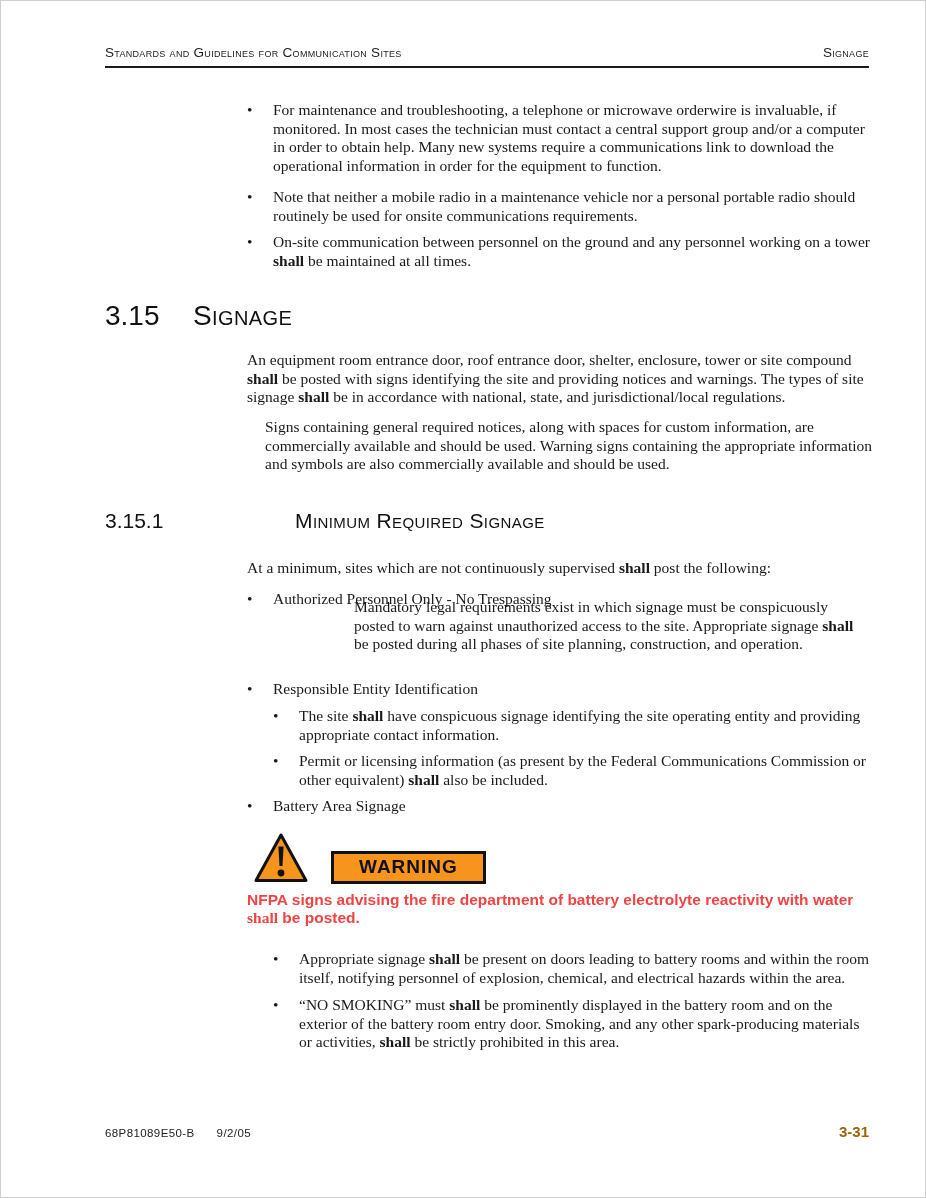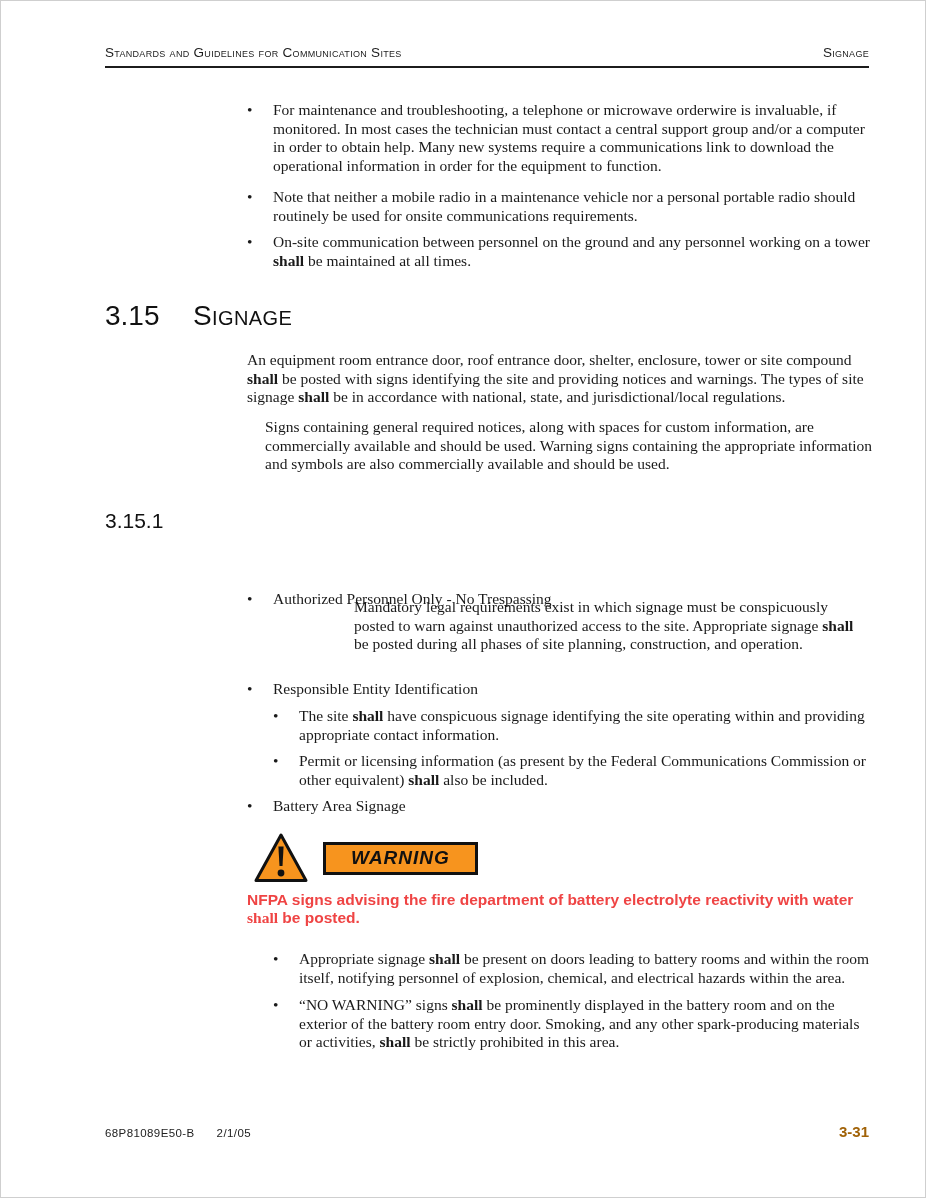--- a/index.html
+++ b/index.html
@@ -62,21 +62,21 @@
   .nfpa {
     font-family: "Liberation Sans", sans-serif;
     font-weight: bold;
     font-size: 15.5px;
     line-height: 17.5px;
     color: #ef4444;
   }
   .nfpa b { font-family: "Liberation Serif", serif; font-size: 15.5px; }
 
   
-  .warning { display: flex; align-items: center; gap: 14px; font-style: italic; }
+  .warning { display: flex; align-items: flex-end; gap: 22px; }
   .warn-tri .tri {
     fill: var(--warning-orange);
     stroke: #111;
     stroke-width: 3;
     stroke-linejoin: round;
   }
   .warn-tri .excl { fill: #111; }
   .warn-label {
     display: inline-block;
     background: var(--warning-orange);
@@ -135,38 +135,40 @@
   <h1 class="h2 abs" style="left:104px; top:299px;">
     <span class="hnum">3.15</span>
     <span class="htitle">Signage</span>
   </h1>
 
   <p class="body abs" style="left:246px; top:350px; width:624px;"><span>An equipment room entrance door, roof entrance door, shelter, enclosure, tower or site compound </span><b>shall</b><span> be posted with signs identifying the site and providing notices and warnings. The types of site signage </span><b>shall</b><span> be in accordance with national, state, and jurisdictional/local regulations.</span></p>
   <p class="body abs" style="left:264px; top:417px; width:624px;"><span>Signs containing general required notices, along with spaces for custom information, are commercially available and should be used. Warning signs containing the appropriate information and symbols are also commercially available and should be used.</span></p>
 
   <h2 class="h3 abs" style="left:104px; top:508px;">
     <span class="hnum">3.15.1</span>
+    <span class="htitle">Minimum Required Signage</span>
   </h2>
 
+  <p class="body abs" style="left:246px; top:558px; width:624px;"><span>At a minimum, sites which are not continuously supervised </span><b>shall</b><span> post the following:</span></p>
 
   <div class="body bullet-row abs" style="left:246px; top:589px; width:624px;">
     <span class="marker">•</span>
     <span class="btext">Authorized Personnel Only - No Trespassing</span>
   </div>
 
   <p class="body abs" style="left:353px; top:597px; width:517px;"><span>Mandatory legal requirements exist in which signage must be conspicuously posted to warn against unauthorized access to the site. Appropriate signage </span><b>shall</b><span> be posted during all phases of site planning, construction, and operation.</span></p>
 
   <div class="body bullet-row abs" style="left:246px; top:679px; width:624px;">
     <span class="marker">•</span>
     <span class="btext">Responsible Entity Identification</span>
   </div>
 
   <div class="body bullet-row abs" style="left:272px; top:706px; width:598px;">
     <span class="marker">•</span>
-    <span class="btext"><span>The site </span><b>shall</b><span> have conspicuous signage identifying the site operating within and providing appropriate contact information.</span></span>
+    <span class="btext"><span>The site </span><b>shall</b><span> have conspicuous signage identifying the site operating entity and providing appropriate contact information.</span></span>
   </div>
   <div class="body bullet-row abs" style="left:272px; top:751px; width:598px;">
     <span class="marker">•</span>
     <span class="btext"><span>Permit or licensing information (as present by the Federal Communications Commission or other equivalent) </span><b>shall</b><span> also be included.</span></span>
   </div>
 
   <div class="body bullet-row abs" style="left:246px; top:796px; width:624px;">
     <span class="marker">•</span>
     <span class="btext">Battery Area Signage</span>
   </div>
@@ -181,23 +183,23 @@
   </div>
 
   <p class="nfpa abs" style="left:246px; top:890px; width:624px;"><span>NFPA signs advising the fire department of battery electrolyte reactivity with water </span><b>shall</b><span> be posted.</span></p>
 
   <div class="body bullet-row abs" style="left:272px; top:949px; width:598px;">
     <span class="marker">•</span>
     <span class="btext"><span>Appropriate signage </span><b>shall</b><span> be present on doors leading to battery rooms and within the room itself, notifying personnel of explosion, chemical, and electrical hazards within the area.</span></span>
   </div>
   <div class="body bullet-row abs" style="left:272px; top:995px; width:598px;">
     <span class="marker">•</span>
-    <span class="btext"><span>“NO WARNING” signs </span><b>shall</b><span> be prominently displayed in the battery room and on the exterior of the battery room entry door. Smoking, and any other spark-producing materials or activities, </span><b>shall</b><span> be strictly prohibited in this area.</span></span>
+    <span class="btext"><span>“NO SMOKING” must </span><b>shall</b><span> be prominently displayed in the battery room and on the exterior of the battery room entry door. Smoking, and any other spark-producing materials or activities, </span><b>shall</b><span> be strictly prohibited in this area.</span></span>
   </div>
 
   <footer class="footer">
     <div class="footer-left">
-      <span>68P81089E50-B</span><span class="fdate">2/1/05</span>
+      <span>68P81089E50-B</span><span class="fdate">9/2/05</span>
     </div>
     <span class="fpage">3-31</span>
   </footer>
 
 </div>
 
 </body></html>

